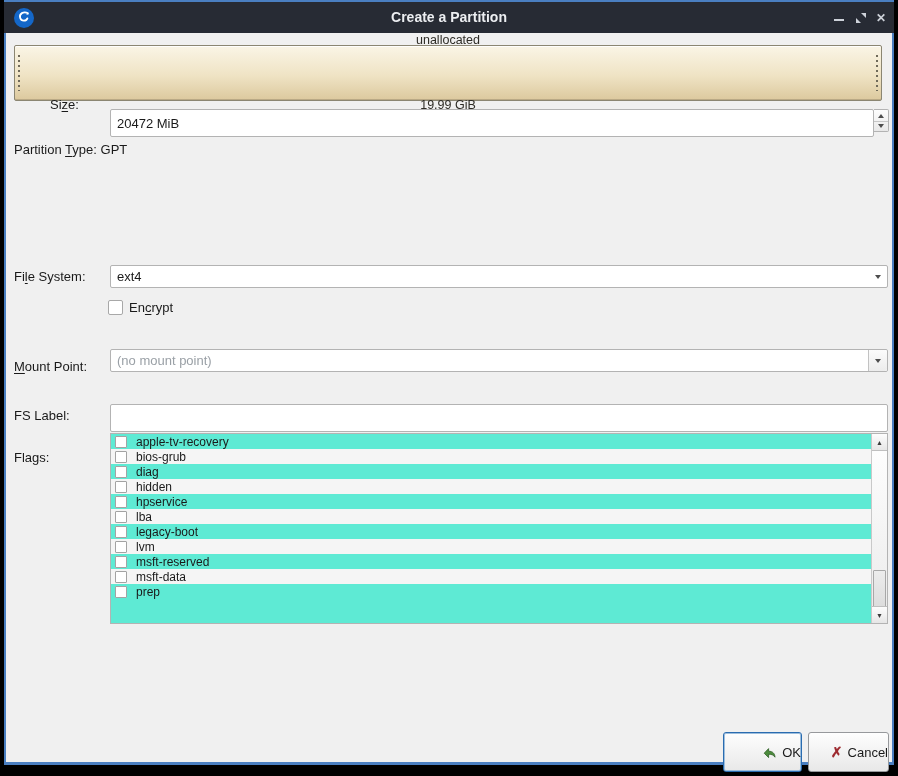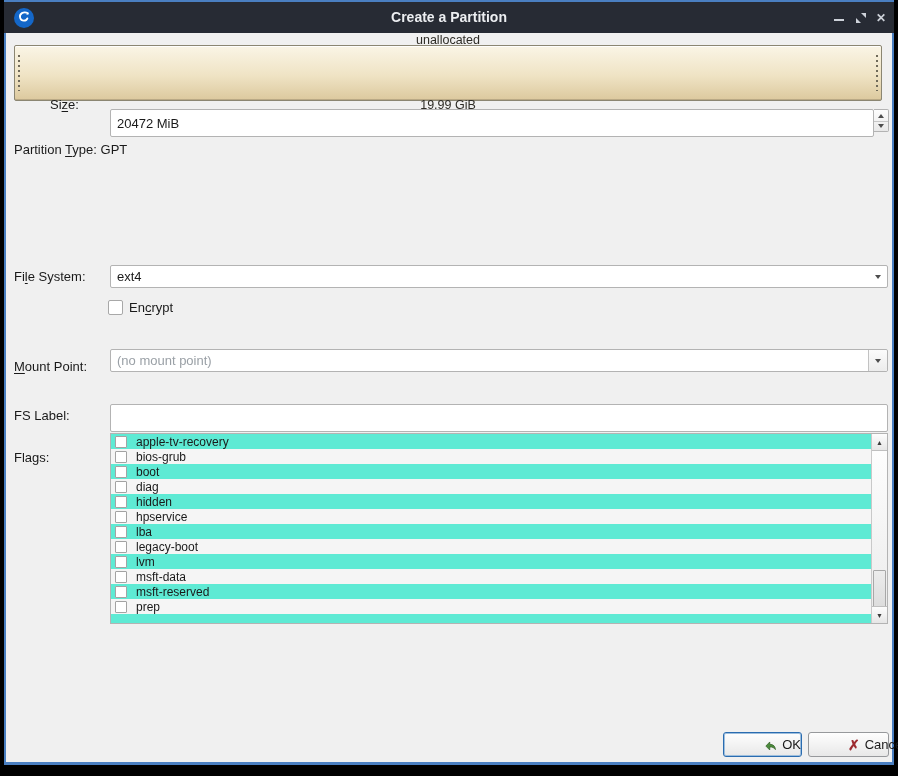--- a/index.html
+++ b/index.html
@@ -105,24 +105,24 @@
     font-size:7px;color:#3c3c3c;background:linear-gradient(#fdfdfd,#e6e6e6);cursor:pointer;
   }
   .scroll-btn.up{top:0;border-bottom:1px solid #bfbfbf;}
   .scroll-btn.down{bottom:0;border-top:1px solid #bfbfbf;}
   .scroll-thumb{
     position:absolute;left:1px;right:1px;top:136px;height:38px;
     background:linear-gradient(#ececec,#dcdcdc);border:1px solid #a8a8a8;border-radius:1px;cursor:grab;
   }
   
   .dlg-btn{
-    position:absolute;top:699px;height:25px;box-sizing:border-box;border-radius:3px;
+    position:absolute;top:699px;height:40px;box-sizing:border-box;border-radius:3px;
     border:1px solid #97999c;background:linear-gradient(#fefefe,#e8e8e8);
-    display:flex;align-items:center;justify-content:space-between;gap:5px;
-    font-size:13px;color:#1a1a1a;cursor:pointer;padding-left:39px;
+    display:flex;align-items:center;justify-content:flex-end;gap:5px;
+    font-size:13px;color:#1a1a1a;cursor:pointer;
   }
   .ok-btn{left:717px;width:79px;border:1px solid #2a6cb0;box-shadow:0 0 0 1px #9dbedd inset;}
   .cancel-btn{left:802px;width:81px;}
   .x-icon{color:#9e2b30;font-weight:bold;font-size:14px;line-height:1;}
 </style>
 </head>
 <body>
 
 <div class="window">
 
@@ -204,24 +204,20 @@
         <div class="flag-row">
             <span class="flag-check"></span>
             <span class="flag-txt">apple-tv-recovery</span>
           </div>
             <div class="flag-row">
             <span class="flag-check"></span>
             <span class="flag-txt">bios-grub</span>
           </div>
             <div class="flag-row">
             <span class="flag-check"></span>
-            <span class="flag-txt">boot</span>
-          </div>
-            <div class="flag-row">
-            <span class="flag-check"></span>
             <span class="flag-txt">diag</span>
           </div>
             <div class="flag-row">
             <span class="flag-check"></span>
             <span class="flag-txt">hidden</span>
           </div>
             <div class="flag-row">
             <span class="flag-check"></span>
             <span class="flag-txt">hpservice</span>
           </div>
@@ -232,25 +228,25 @@
             <div class="flag-row">
             <span class="flag-check"></span>
             <span class="flag-txt">legacy-boot</span>
           </div>
             <div class="flag-row">
             <span class="flag-check"></span>
             <span class="flag-txt">lvm</span>
           </div>
             <div class="flag-row">
             <span class="flag-check"></span>
+            <span class="flag-txt">msft-reserved</span>
+          </div>
+            <div class="flag-row">
+            <span class="flag-check"></span>
             <span class="flag-txt">msft-data</span>
-          </div>
-            <div class="flag-row">
-            <span class="flag-check"></span>
-            <span class="flag-txt">msft-reserved</span>
           </div>
             <div class="flag-row">
             <span class="flag-check"></span>
             <span class="flag-txt">prep</span>
           </div>
           </div>
         <div class="vscroll">
           <div class="scroll-btn up">
               <span>▲</span>
             </div>

